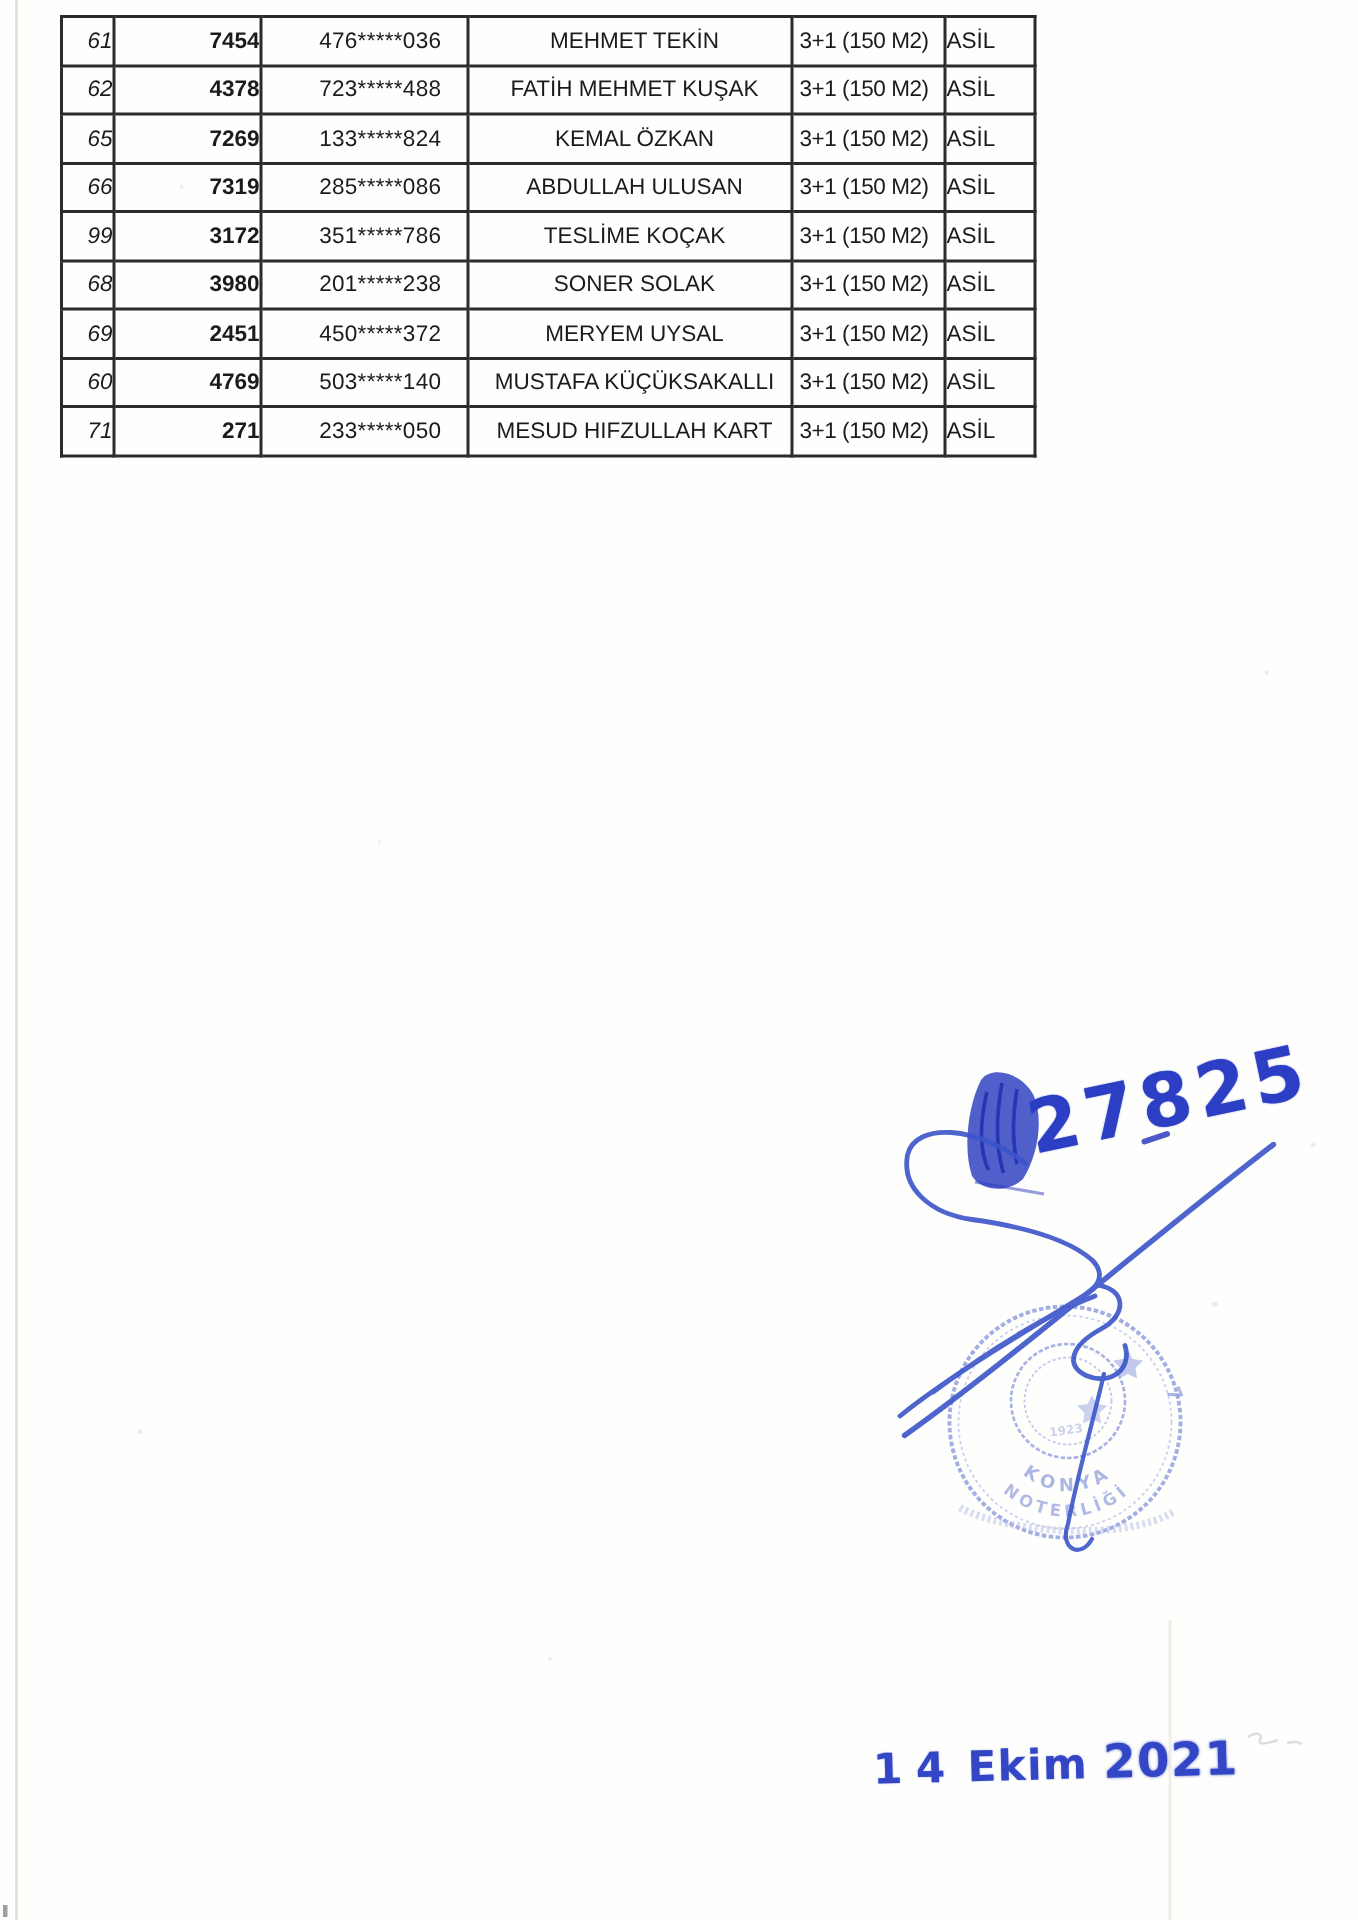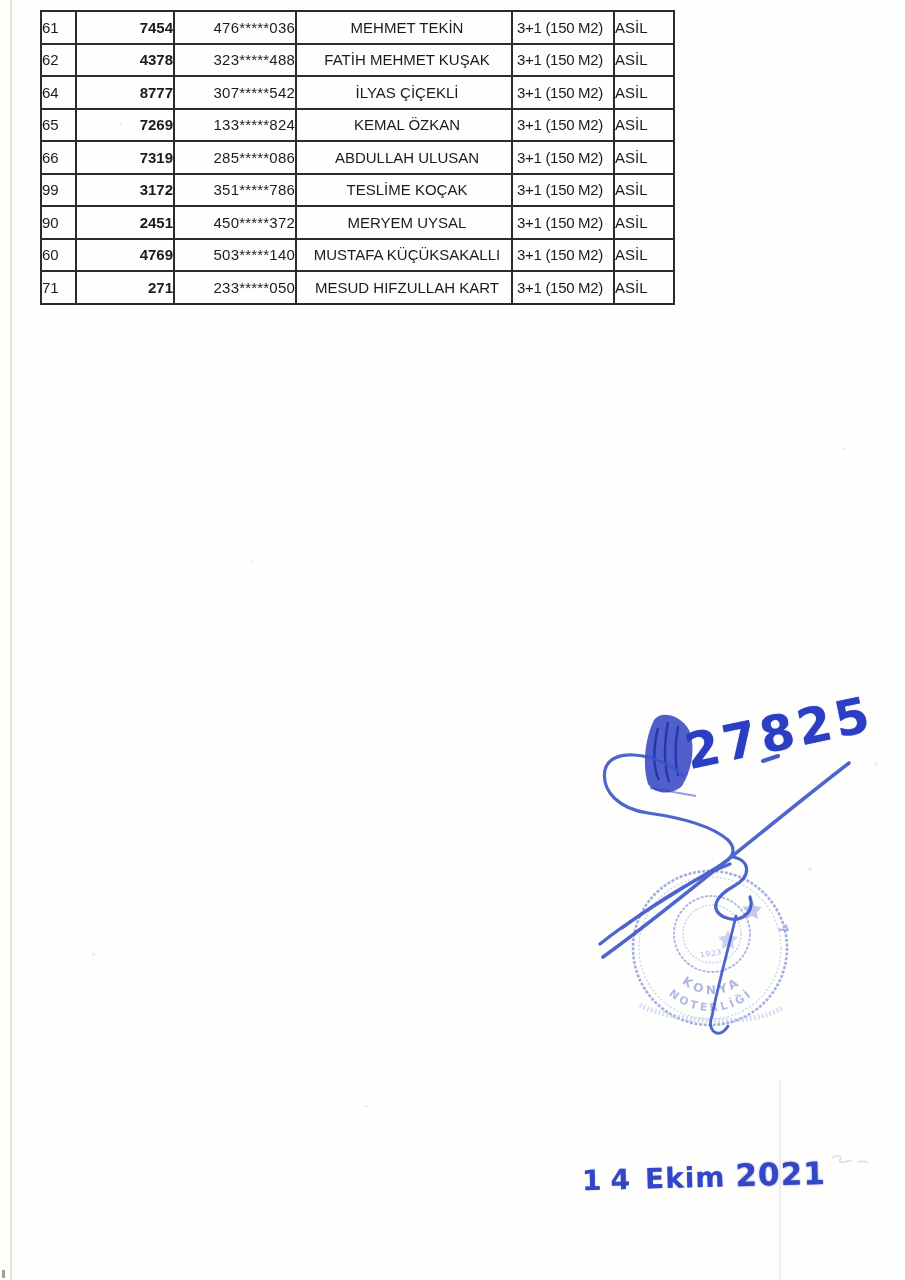--- a/index.html
+++ b/index.html
@@ -27,23 +27,23 @@
     position:absolute;left:40px;top:10px;
     border-collapse:collapse;table-layout:fixed;
   }
   .allocation-table td{
     border:2px solid #2b2b2b;
     height:30.5px;
     font-size:15px;color:#1b1b1b;
     white-space:nowrap;overflow:hidden;
     padding:0;
   }
-  .allocation-table td.c0{width:33px;text-align:left;}
+  .allocation-table td.c0{width:33px;text-align:right;font-style:italic;}
   .allocation-table td.c1{width:96px;text-align:right;font-weight:bold;}
-  .allocation-table td.c2{width:115px;text-align:right;padding-left:5px;letter-spacing:.2px;}
+  .allocation-table td.c2{width:115px;text-align:center;padding-left:21px;letter-spacing:.2px;}
   .allocation-table td.c3{width:208px;text-align:center;padding-left:6px;}
   .allocation-table td.c4{width:96px;text-align:left;padding-left:4px;letter-spacing:-.3px;}
   .allocation-table td.c5{width:58px;text-align:left;}
   
   .ref-number{
     position:absolute;left:692px;top:724px;
     font-family:"DejaVu Sans",sans-serif;
     font-size:49px;font-weight:bold;letter-spacing:4px;
     color:#2b3ec4;
     transform:rotate(-12deg);transform-origin:0 100%;
@@ -86,30 +86,22 @@
         <td class="c0">61</td>
         <td class="c1">7454</td>
         <td class="c2">476*****036</td>
         <td class="c3">MEHMET TEKİN</td>
         <td class="c4">3+1 (150 M2)</td>
         <td class="c5">ASİL</td>
       </tr>
       <tr>
         <td class="c0">62</td>
         <td class="c1">4378</td>
-        <td class="c2">323*****488</td>
+        <td class="c2">723*****488</td>
         <td class="c3">FATİH MEHMET KUŞAK</td>
-        <td class="c4">3+1 (150 M2)</td>
-        <td class="c5">ASİL</td>
-      </tr>
-      <tr>
-        <td class="c0">64</td>
-        <td class="c1">8777</td>
-        <td class="c2">307*****542</td>
-        <td class="c3">İLYAS ÇİÇEKLİ</td>
         <td class="c4">3+1 (150 M2)</td>
         <td class="c5">ASİL</td>
       </tr>
       <tr>
         <td class="c0">65</td>
         <td class="c1">7269</td>
         <td class="c2">133*****824</td>
         <td class="c3">KEMAL ÖZKAN</td>
         <td class="c4">3+1 (150 M2)</td>
         <td class="c5">ASİL</td>
@@ -124,21 +116,29 @@
       </tr>
       <tr>
         <td class="c0">99</td>
         <td class="c1">3172</td>
         <td class="c2">351*****786</td>
         <td class="c3">TESLİME KOÇAK</td>
         <td class="c4">3+1 (150 M2)</td>
         <td class="c5">ASİL</td>
       </tr>
       <tr>
-        <td class="c0">90</td>
+        <td class="c0">68</td>
+        <td class="c1">3980</td>
+        <td class="c2">201*****238</td>
+        <td class="c3">SONER SOLAK</td>
+        <td class="c4">3+1 (150 M2)</td>
+        <td class="c5">ASİL</td>
+      </tr>
+      <tr>
+        <td class="c0">69</td>
         <td class="c1">2451</td>
         <td class="c2">450*****372</td>
         <td class="c3">MERYEM UYSAL</td>
         <td class="c4">3+1 (150 M2)</td>
         <td class="c5">ASİL</td>
       </tr>
       <tr>
         <td class="c0">60</td>
         <td class="c1">4769</td>
         <td class="c2">503*****140</td>

